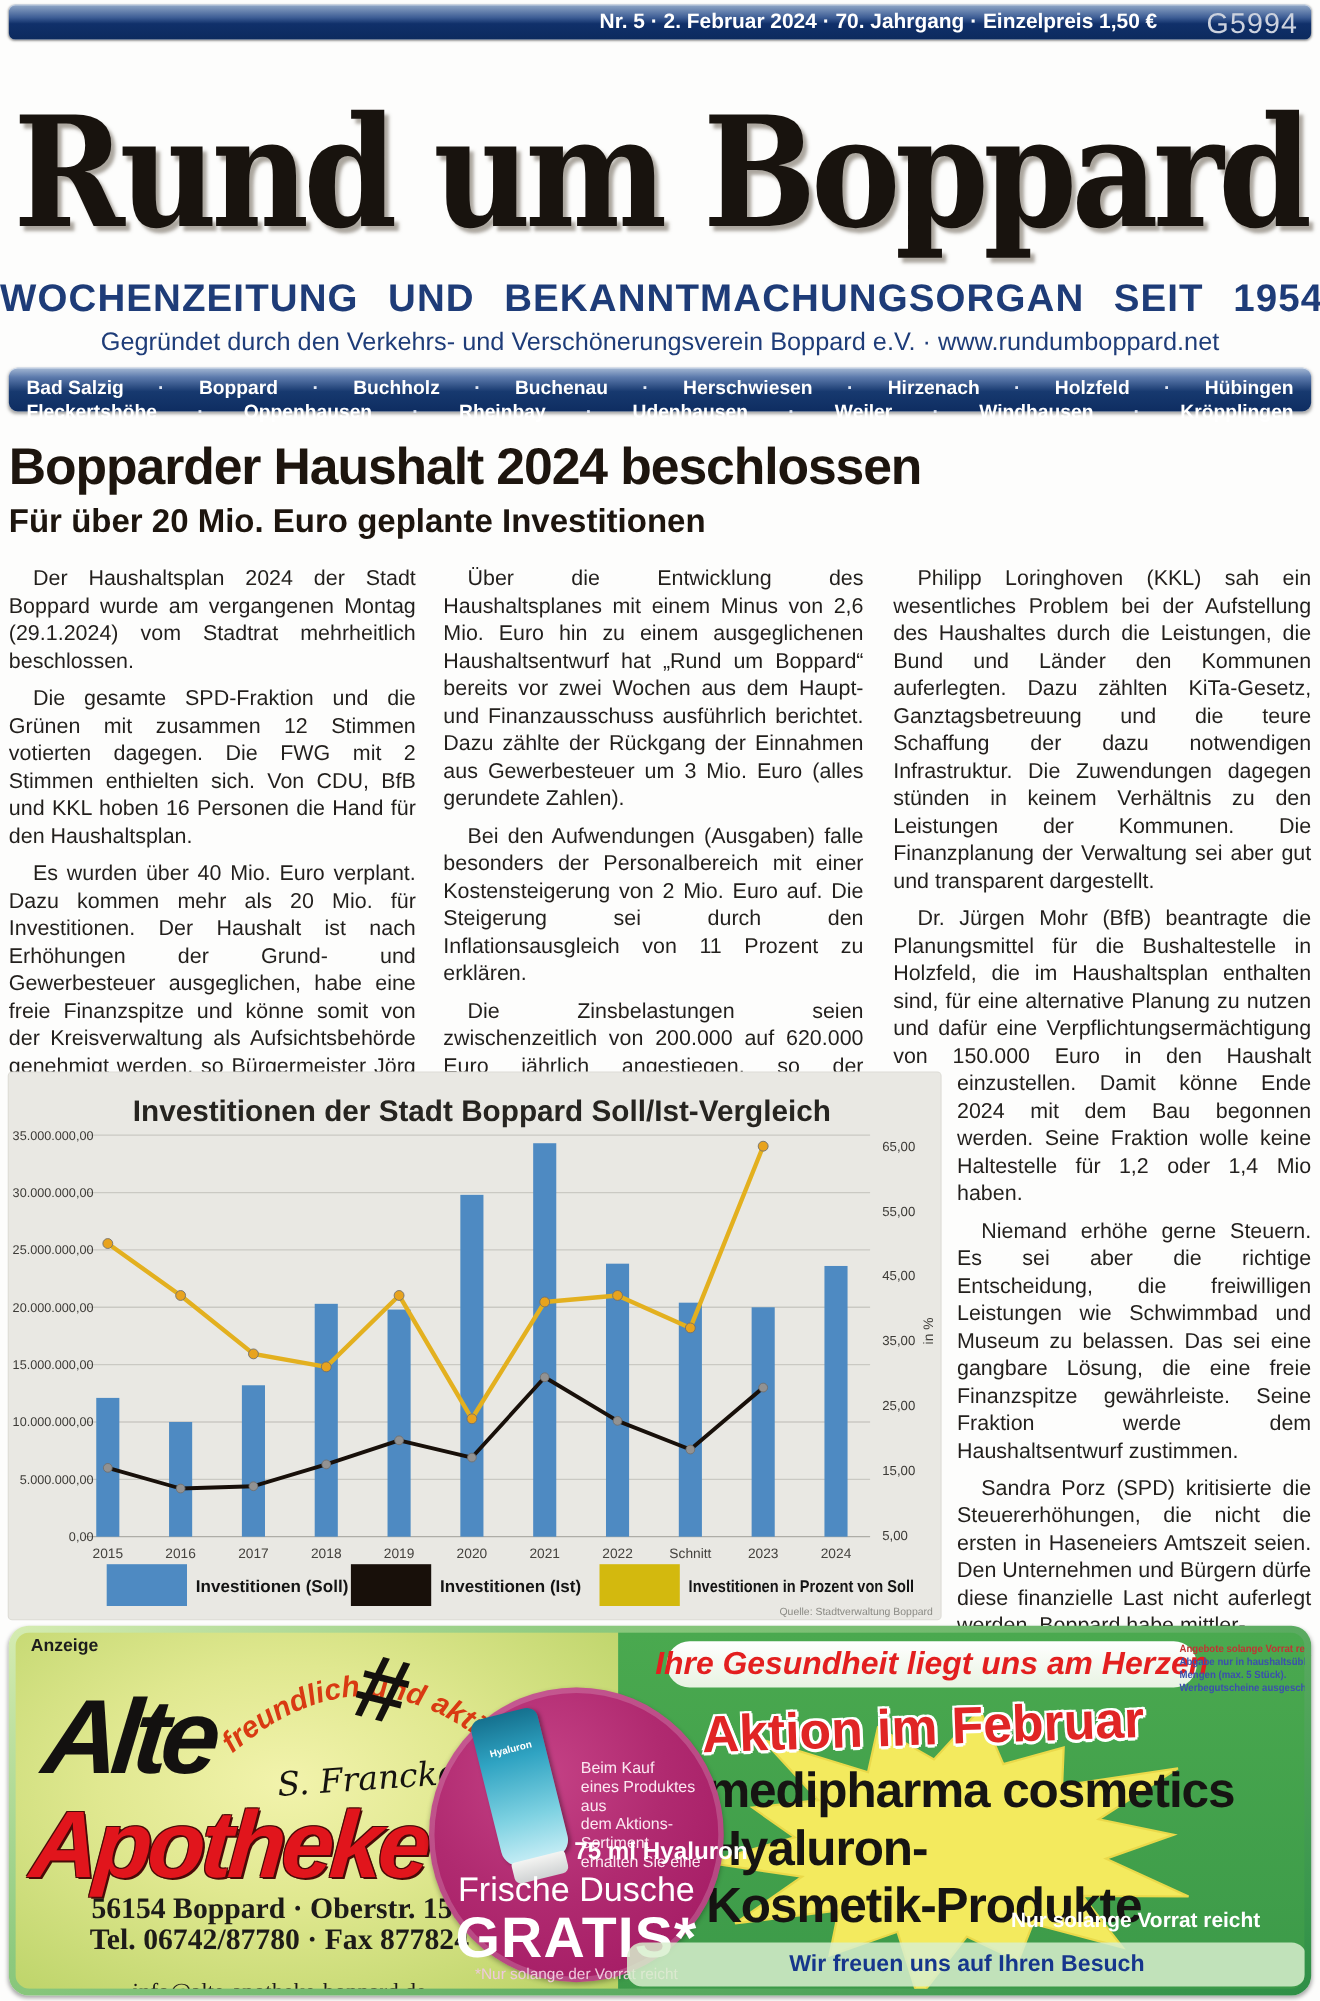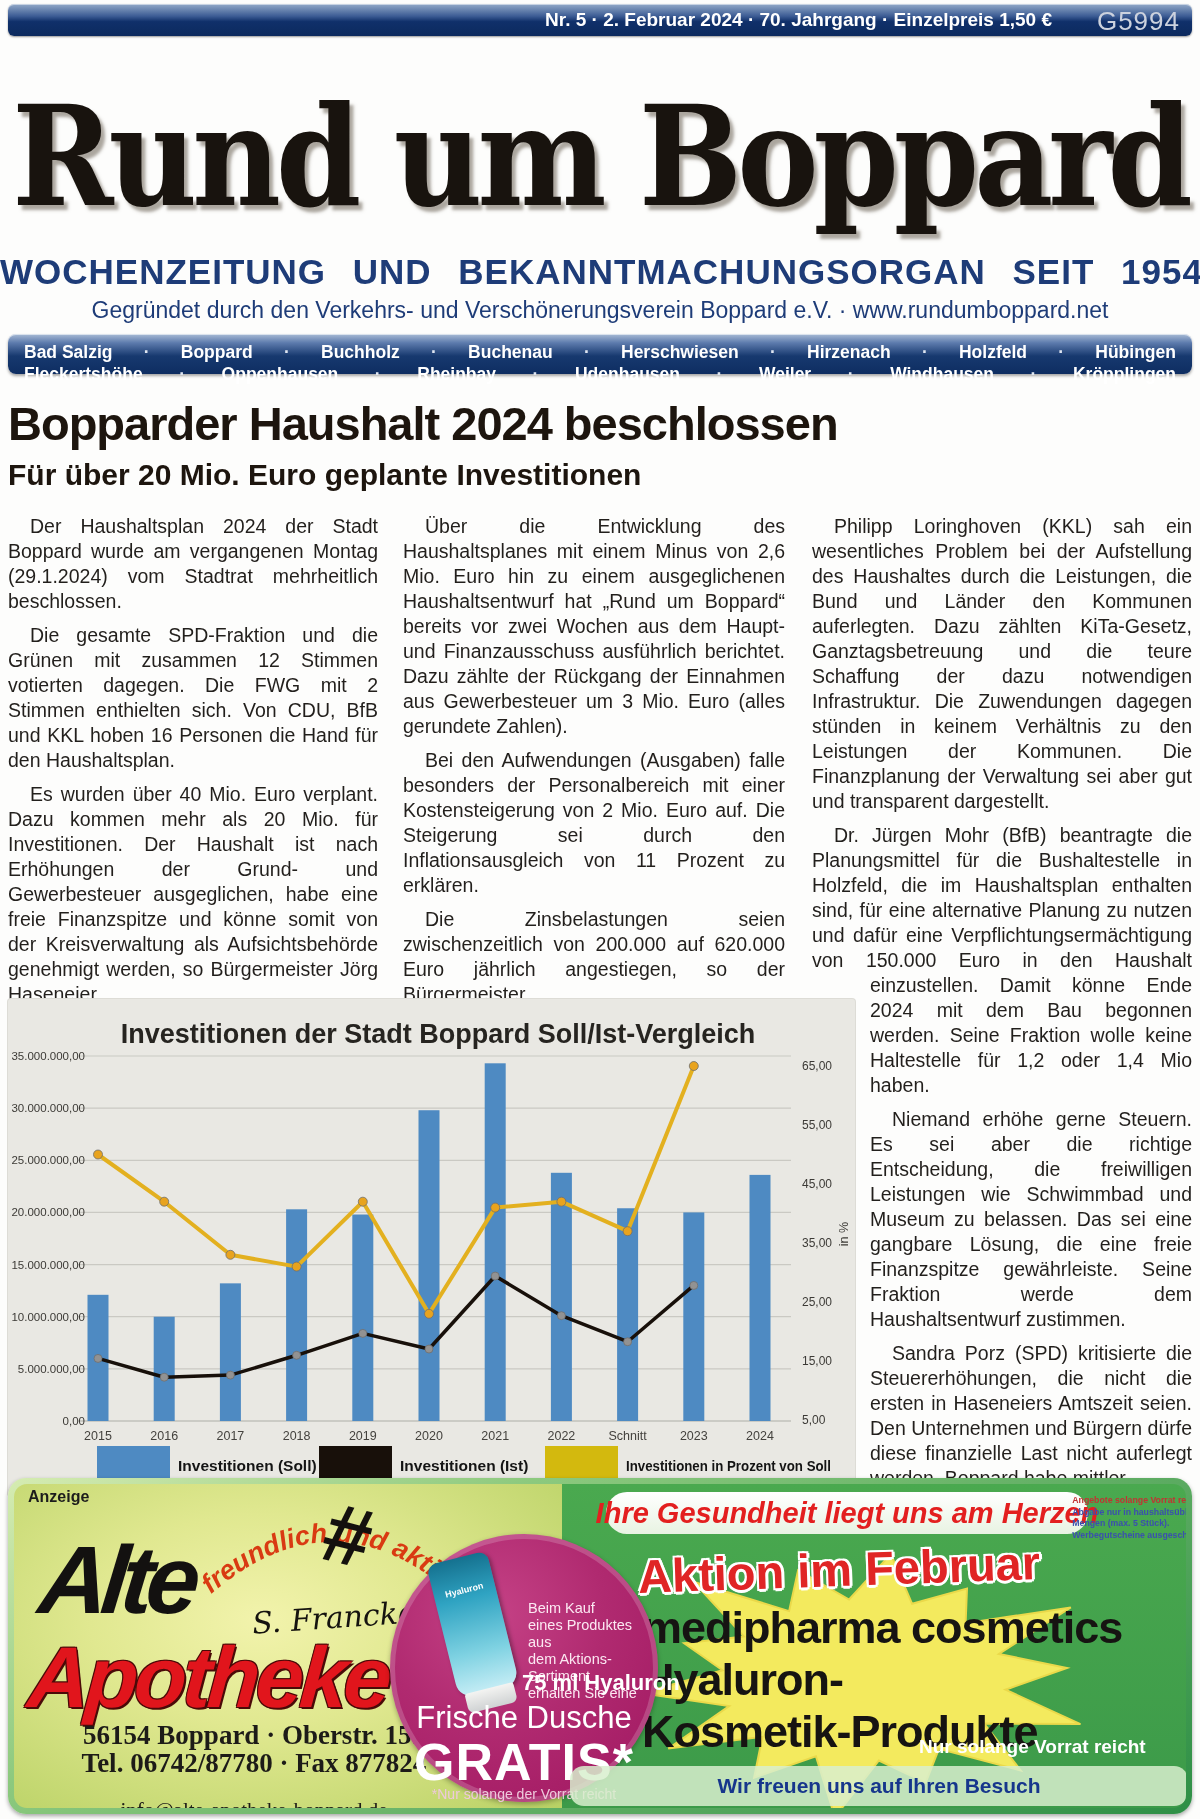--- a/index.html
+++ b/index.html
@@ -39,21 +39,21 @@
   .col{position:absolute;top:514px;font-size:19.5px;line-height:25px;text-align:justify;color:#221f1c;}
   .col p{margin:0 0 9px 0;text-indent:22px;}
   #col1{left:8px;width:370px;}
   #col2{left:403px;width:382px;}
   #col3{left:812px;width:380px;}
   .col3-spacer{float:left;width:58px;height:658px;shape-outside:inset(151px 0 0 0);}
   .continuation{text-align:right;font-style:italic;font-size:21px;margin-top:4px;color:#1c1a17;}
 
   
   .chart-panel{position:absolute;left:8px;top:975px;width:847px;height:497px;background:#e9e8e3;
-      border-radius:3px;box-shadow:0 0 0 1px #dddcd6;margin-top:24px;}
+      border-radius:3px;box-shadow:0 0 0 1px #dddcd6;}
   .chart-panel svg{display:block;}
 
   
   .ad{position:absolute;left:8px;top:1478px;width:1184px;height:336px;border-radius:18px;
       background:linear-gradient(150deg,#d6ecb2 0%,#8cc97e 30%,#2e8f46 100%);
       box-shadow:0 2px 4px rgba(0,0,0,.35);}
   .ad-inner{position:absolute;left:6px;right:6px;top:6px;bottom:6px;border-radius:13px;overflow:hidden;}
   .ad-left{position:absolute;left:0;top:0;width:548px;bottom:0;
       background:radial-gradient(ellipse at 45% 42%,#f2f3ac 0%,#e0e890 40%,#b8d164 100%);}
   .ad-right{position:absolute;left:548px;right:0;top:0;bottom:0;

